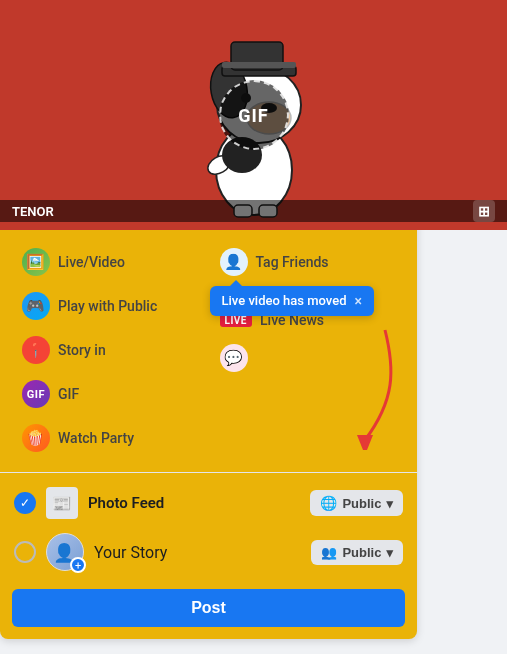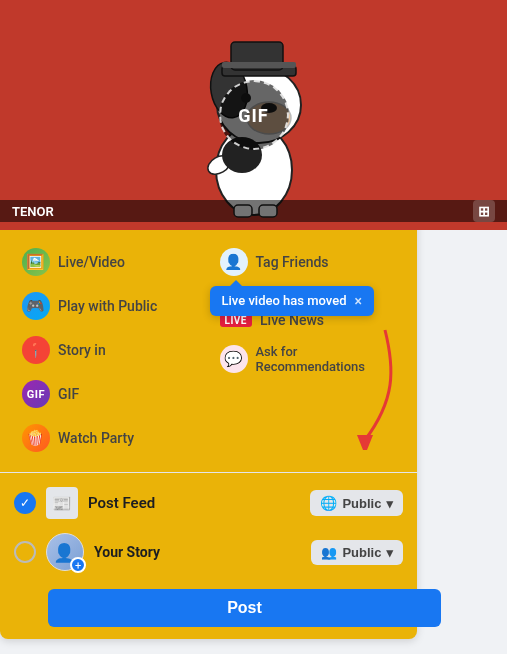--- a/index.html
+++ b/index.html
@@ -271,22 +271,22 @@
       border-radius: 50%;
       color: white;
       font-size: 11px;
       display: flex;
       align-items: center;
       justify-content: center;
       border: 2px solid white;
     }
 
     .story-label {
-      font-size: 14px;
-      font-weight: 700;
+      font-size: 16px;
+      font-weight: 400;
       color: #1c1e21;
       flex: 1;
     }
 
     .friends-btn {
       display: flex;
       align-items: center;
       gap: 5px;
       background: #e4e6ea;
       border: none;
@@ -305,21 +305,20 @@
     .post-btn {
       width: 100%;
       background: #1877f2;
       color: white;
       border: none;
       border-radius: 6px;
       padding: 10px;
       font-size: 16px;
       font-weight: 600;
       cursor: pointer;
-      margin-left: 36px;
     }
   </style>
 </head>
 <body>
 
 <div class="card">
 
   <div class="gif-preview">
 
     <div style="position:relative; display:flex; align-items:center; justify-content:center; width:100%; height:100%;">
@@ -401,40 +400,39 @@
         </div>
       </div>
 
       <div class="option-item" style="margin-top:4px;">
         <div class="live-badge">LIVE</div>
         <span>Live News</span>
       </div>
 
       <div class="option-item">
         <div class="option-icon" style="background:#fce4ec; font-size:15px;">💬</div>
-        <span style="font-size:13px;">Ask for Recommendations</span>
       </div>
 
       <div style="position:absolute; right:-10px; top:80px; pointer-events:none;">
         <svg width="100" height="130" viewBox="0 0 100 130">
           <path d="M 70 10 C 80 50, 80 80, 50 120" stroke="#e53935" stroke-width="3" fill="none"></path>
           <polygon points="42,115 58,115 50,135" fill="#e53935"></polygon>
         </svg>
       </div>
     </div>
   </div>
 
   <div class="divider"></div>
 
   <div class="audience-row">
     <div class="check-circle">
       <span>✓</span>
     </div>
     <div class="news-feed-icon">📰</div>
-    <span class="audience-label">Post Feed</span>
+    <span class="audience-label">Photo Feed</span>
     <button class="audience-btn">
       <span class="globe-icon">🌐</span>
       <span>Public</span>
       <span>▾</span>
     </button>
   </div>
 
   <div class="story-row">
     <div class="radio-circle"></div>
     <div class="avatar-container">

